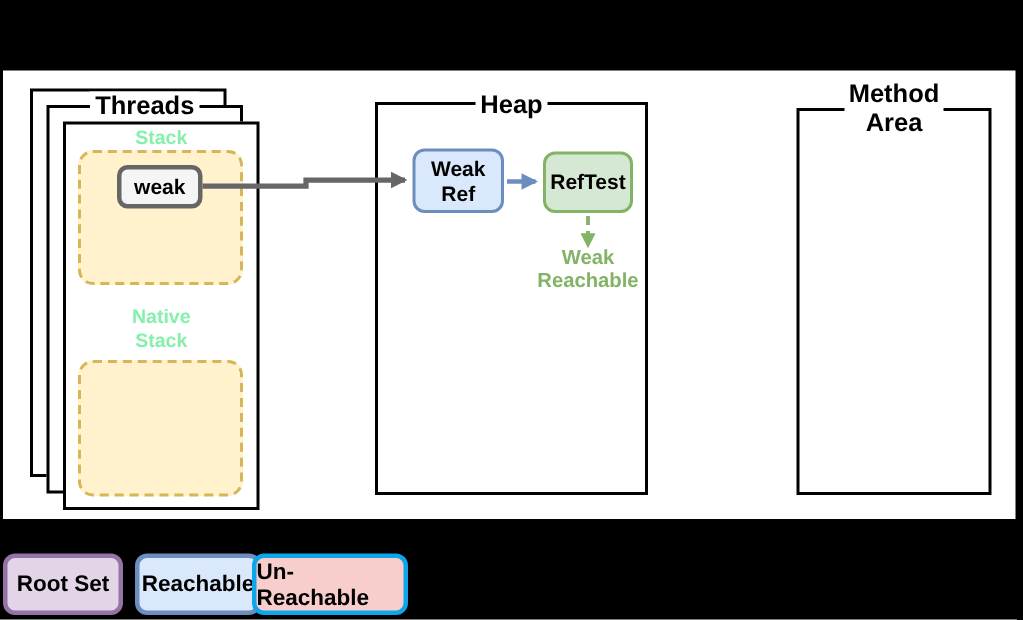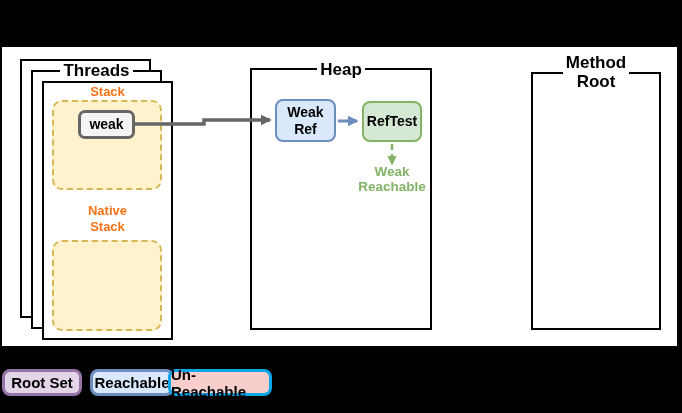--- a/index.html
+++ b/index.html
@@ -28,21 +28,21 @@
   .title-row .t{
     display:inline-block;background:#fff;padding:0 3px;
     font-weight:bold;font-size:17px;color:#000;line-height:1.12;
     white-space:pre-line;
   }
   #threads-title{left:31px;top:61px;width:131px;}
   #heap-title{left:250px;top:60px;width:182px;text-decoration:underline;}
   #method-title{left:531px;top:53px;width:130px;}
 
   .section-label{
-    text-align:center;font-weight:bold;font-size:13px;color:#f97316;
+    text-align:center;font-weight:bold;font-size:13px;color:#86efac;
     line-height:1.2;white-space:pre-line;z-index:5;
   }
   #stack-label{left:42px;top:84px;width:131px;}
   #native-label{left:42px;top:203px;width:131px;}
 
   .frame{
     background:#fff2cc;border:2px dashed #d6b656;border-radius:10px;z-index:4;
   }
   #stack-frame{left:52px;top:100px;width:110px;height:90px;}
   #native-frame{left:52px;top:240px;width:110px;height:91px;}
@@ -68,21 +68,21 @@
     left:352px;top:165px;width:80px;text-align:center;
     font-weight:bold;font-size:13.5px;color:#82b366;line-height:1.1;
     white-space:pre-line;z-index:5;
   }
 
   #arrow-layer{left:0;top:0;width:682px;height:413px;z-index:7;pointer-events:none;}
 
   
   .legend-item{
     display:flex;align-items:center;justify-content:center;
-    height:27px;border-radius:8px;font-weight:bold;font-size:15px;color:#000;
+    height:41px;border-radius:8px;font-weight:bold;font-size:15px;color:#000;
     z-index:8;
   }
   #legend-root{left:2px;top:369px;width:80px;background:#e1d5e7;border:3px solid #9673a6;}
   #legend-reachable{left:90px;top:369px;width:84px;background:#dae8fc;border:3px solid #6c8ebf;}
   #legend-unreachable{left:168px;top:369px;width:104px;background:#f8cecc;border:3px solid #0ea5e9;}
 </style>
 </head>
 <body>
 
 <div id="canvas" class="abs"></div>
@@ -110,21 +110,21 @@
 
 <div id="weakref-box" class="abs node">Weak
 Ref</div>
 <div id="reftest-box" class="abs node">RefTest</div>
 <div id="weak-reachable" class="abs">Weak
 Reachable</div>
 
 <div id="method-box" class="abs region-box"></div>
 <div id="method-title" class="abs title-row">
   <span class="t">Method
-Root</span>
+Area</span>
 </div>
 
 <svg id="arrow-layer" class="abs" viewBox="0 0 682 413" xmlns="http://www.w3.org/2000/svg">
   <defs>
     <marker id="m-grey" viewBox="0 0 10 10" refX="8.5" refY="5" markerUnits="userSpaceOnUse" markerWidth="11" markerHeight="11" orient="auto">
       <path d="M0,0 L10,5 L0,10 z" fill="#666666"></path>
     </marker>
     <marker id="m-blue" viewBox="0 0 10 10" refX="8.5" refY="5" markerUnits="userSpaceOnUse" markerWidth="11" markerHeight="11" orient="auto">
       <path d="M0,0 L10,5 L0,10 z" fill="#6c8ebf"></path>
     </marker>

